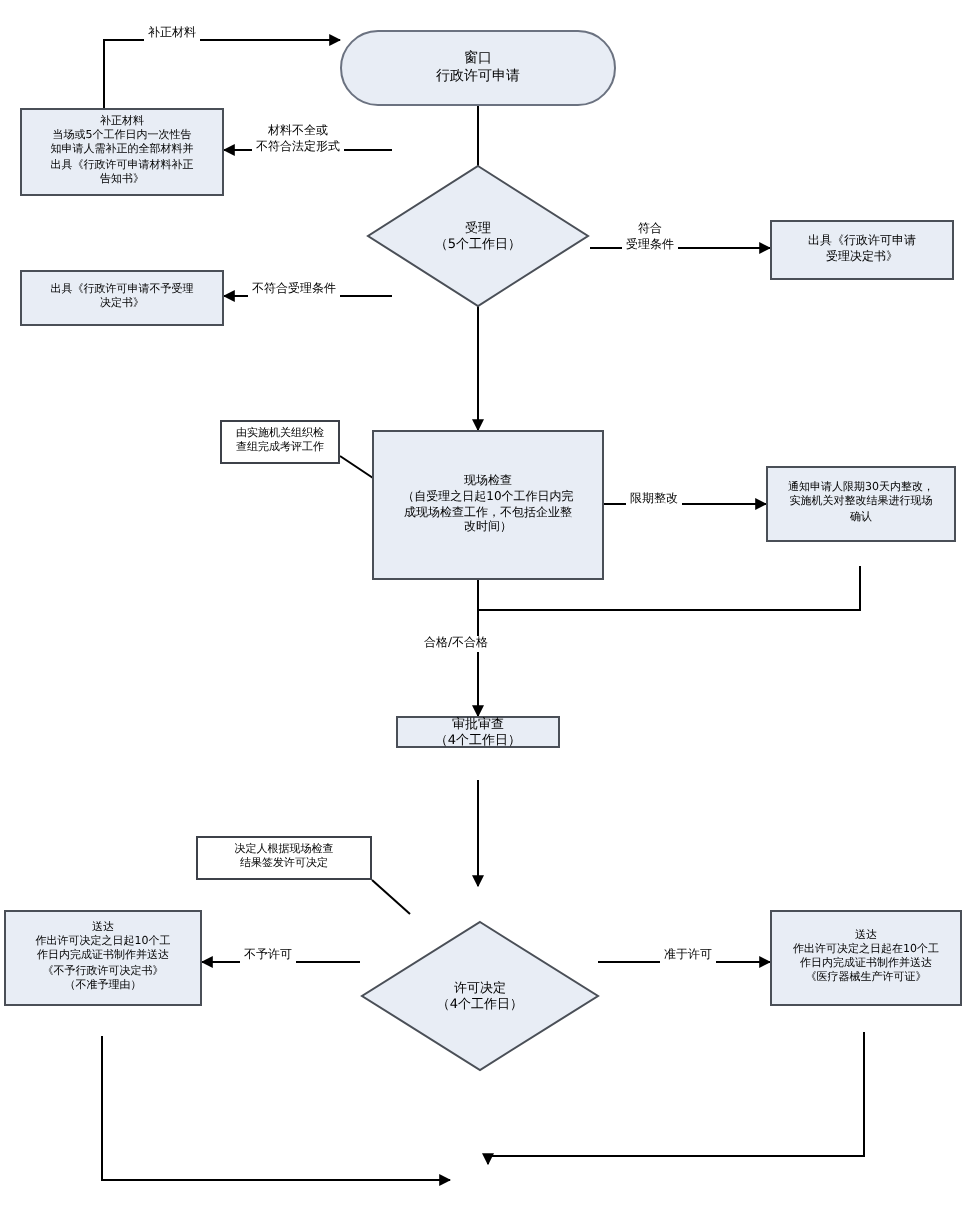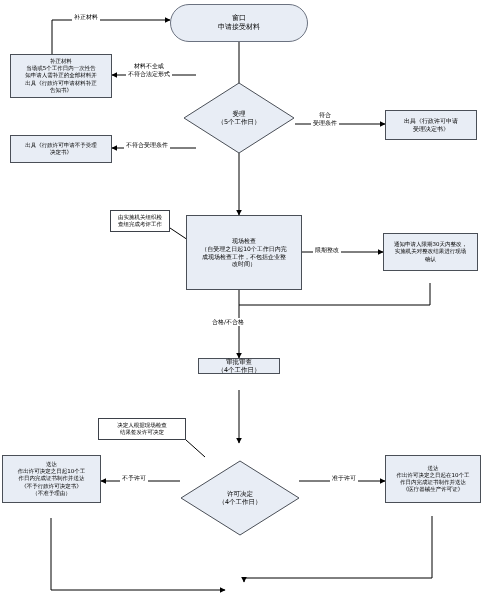--- a/index.html
+++ b/index.html
@@ -1,19 +1,19 @@
 <!DOCTYPE html>
 <html><head>
 <meta charset="utf-8">
 <style>
   html,body{margin:0;padding:0;background:#ffffff;}
   body{width:484px;height:609px;font-family:"DejaVu Sans","Liberation Sans",sans-serif;color:#000;}
   #canvas{position:relative;width:484px;height:609px;overflow:hidden;}
   .node{position:absolute;box-sizing:border-box;display:flex;align-items:center;justify-content:center;text-align:center;background:#e8edf5;border:1px solid #555a63;color:#000;line-height:1.28;}
-  .term{border-radius:22px;background:#e8edf5;border:1px solid #6b7280;}
+  .term{border-radius:22px;background:#e8edf5;border:1px solid #6b7280;margin-top:11px;}
   .box{border:1px solid #4a4f57;}
   .note{position:absolute;box-sizing:border-box;display:flex;align-items:center;justify-content:center;text-align:center;background:#ffffff;border:1px solid #3d4149;line-height:1.3;}
   .lbl{position:absolute;background:#ffffff;text-align:center;line-height:1.25;white-space:nowrap;color:#000;}
   .diamond-wrap{position:absolute;}
   .diamond-wrap svg{display:block;}
   .diamond-txt{position:absolute;left:0;top:0;right:0;bottom:0;display:flex;flex-direction:column;align-items:center;justify-content:center;text-align:center;line-height:1.3;}
   svg.lines{position:absolute;left:0;top:0;width:484px;height:609px;overflow:visible;}
   .t7{font-size:7px;}
   .t65{font-size:6.5px;}
   .t6{font-size:6px;}
@@ -63,21 +63,21 @@
 
       <path d="M 51 518 L 51 590 L 225 590" marker-end="url(#arrow)"></path>
 
       <path d="M 432 516 L 432 578 L 244 578 L 244 582" marker-end="url(#arrow)"></path>
     </g>
   </svg>
 
   <div class="node term t7" style="left:170px;top:4px;width:138px;height:38px;">
     <div>
       <div>窗口</div>
-      <div>申请接受材料</div>
+      <div>行政许可申请</div>
     </div>
   </div>
 
   <div class="node box t55" style="left:10px;top:54px;width:102px;height:44px;padding:2px;">
     <div>
       <div>补正材料</div>
       <div>当场或5个工作日内一次性告</div>
       <div>知申请人需补正的全部材料并</div>
       <div>出具《行政许可申请材料补正</div>
       <div>告知书》</div>

